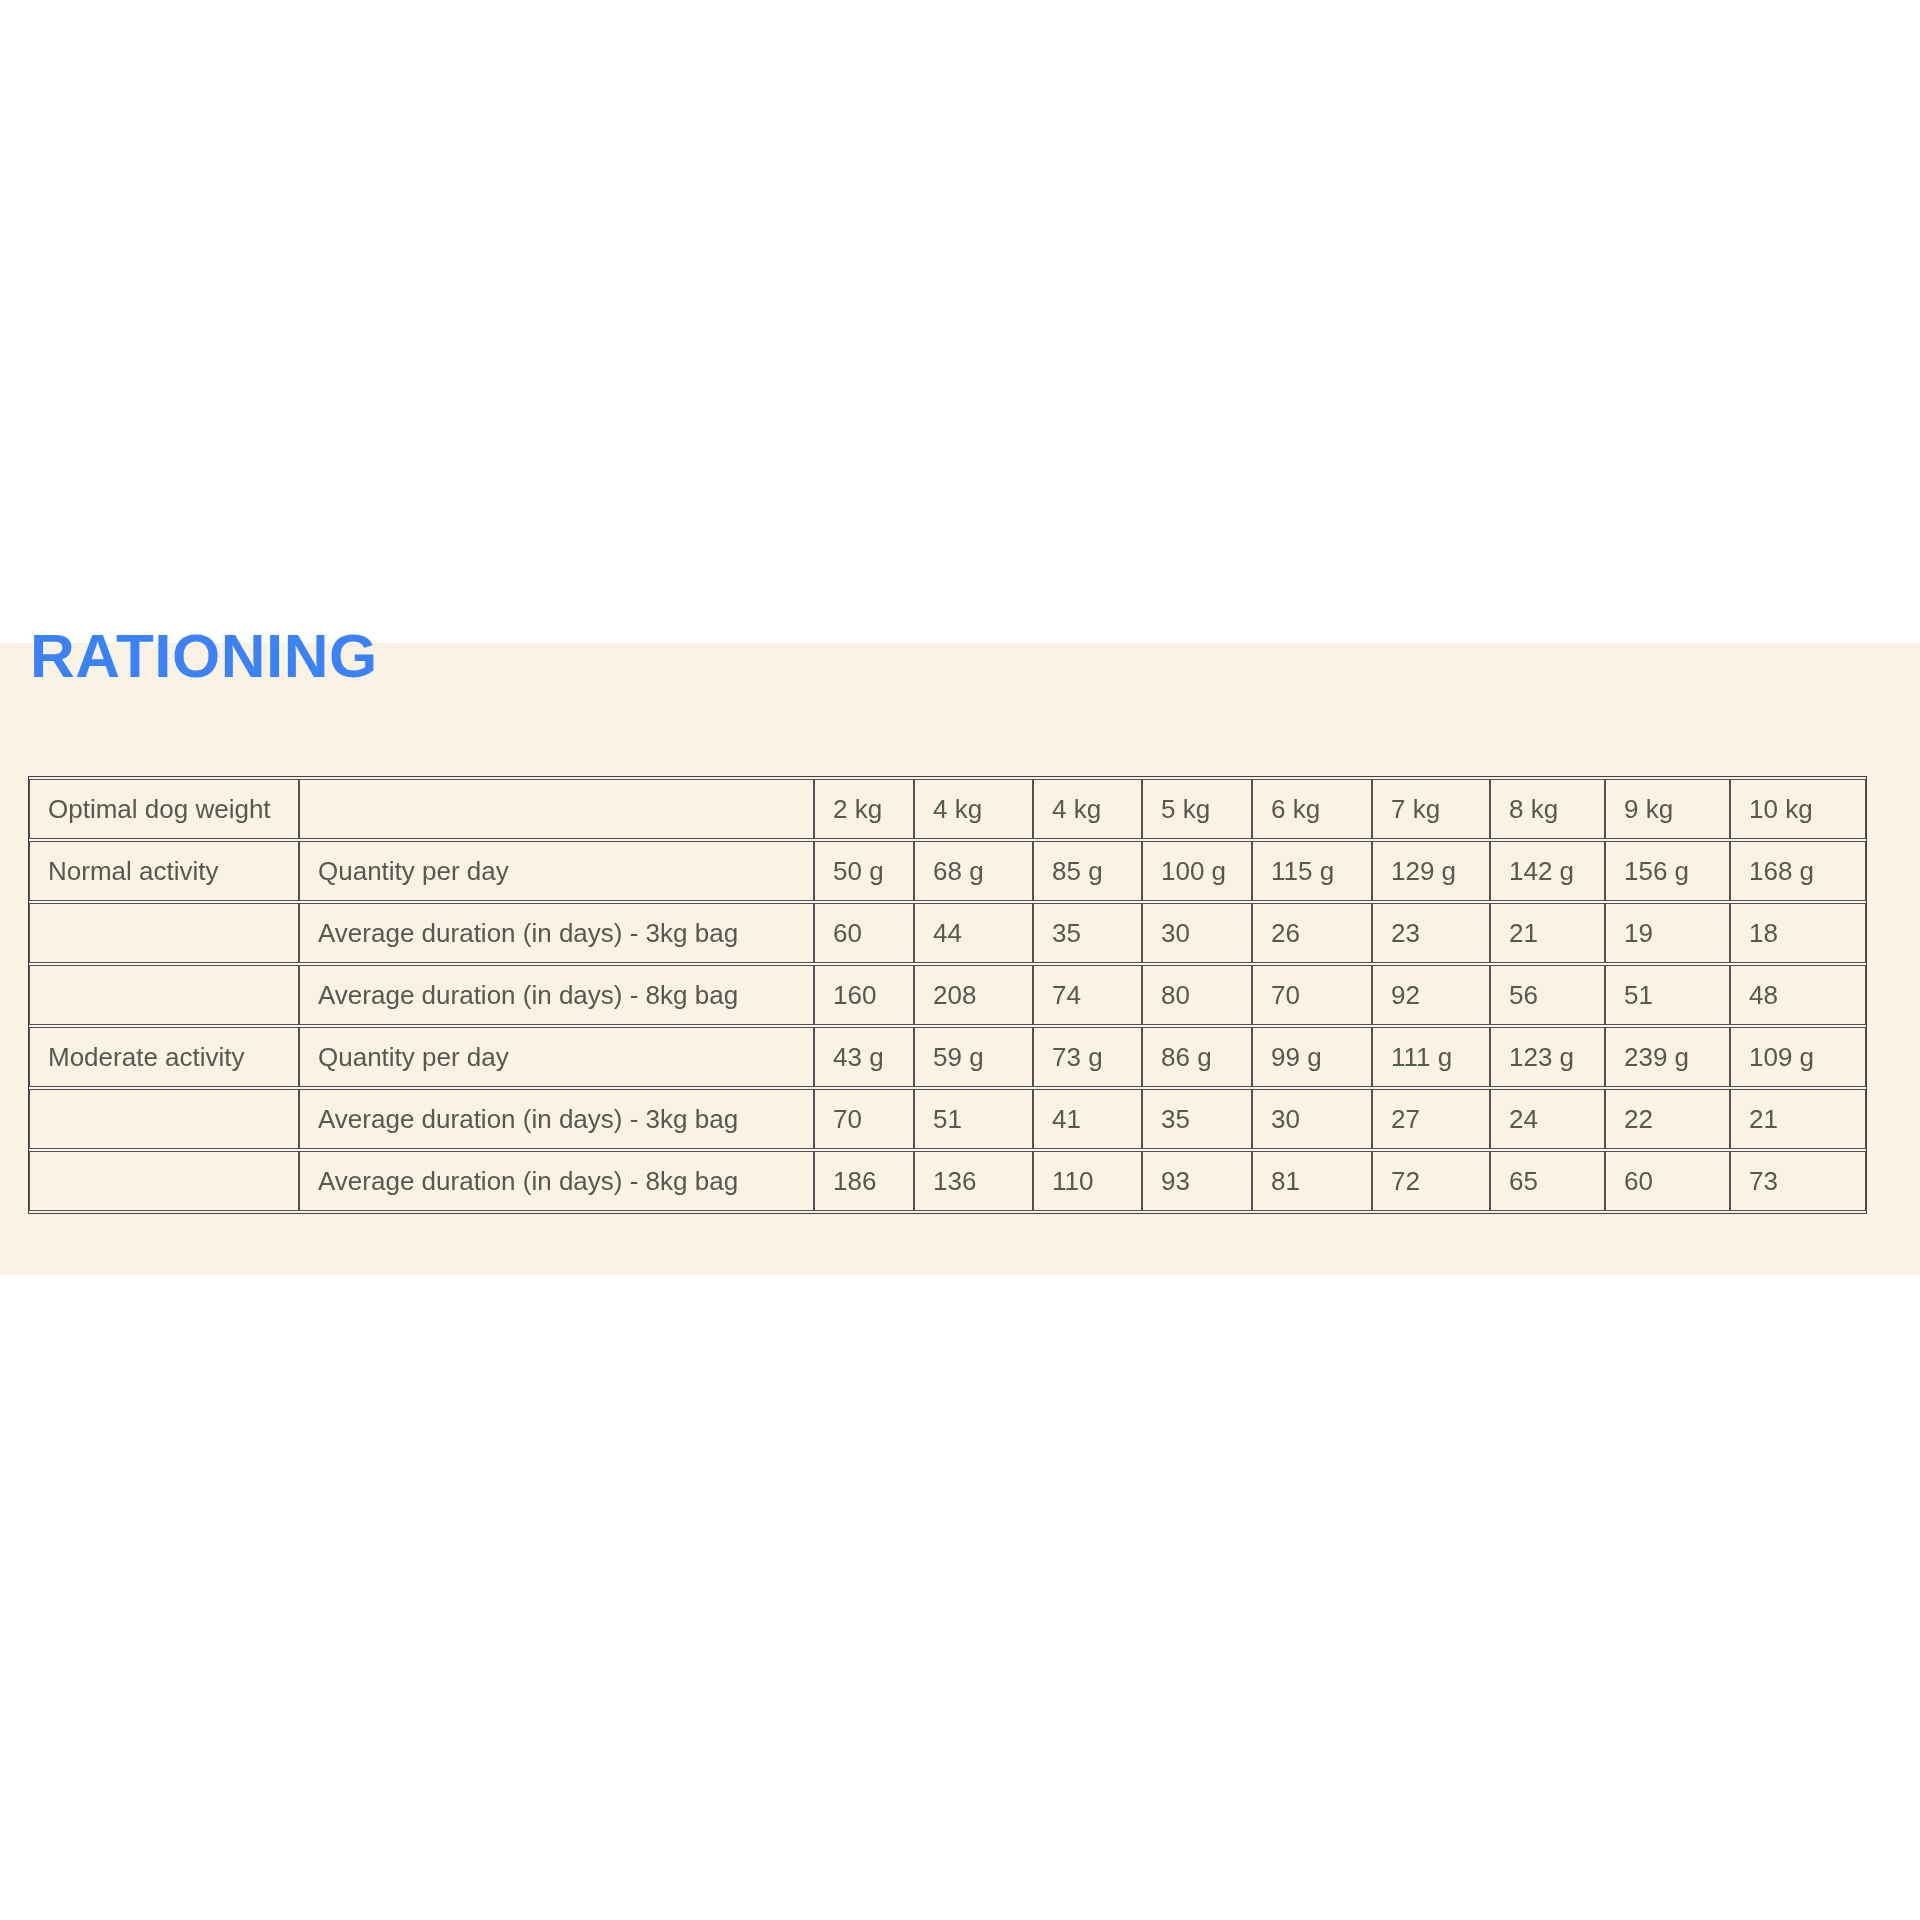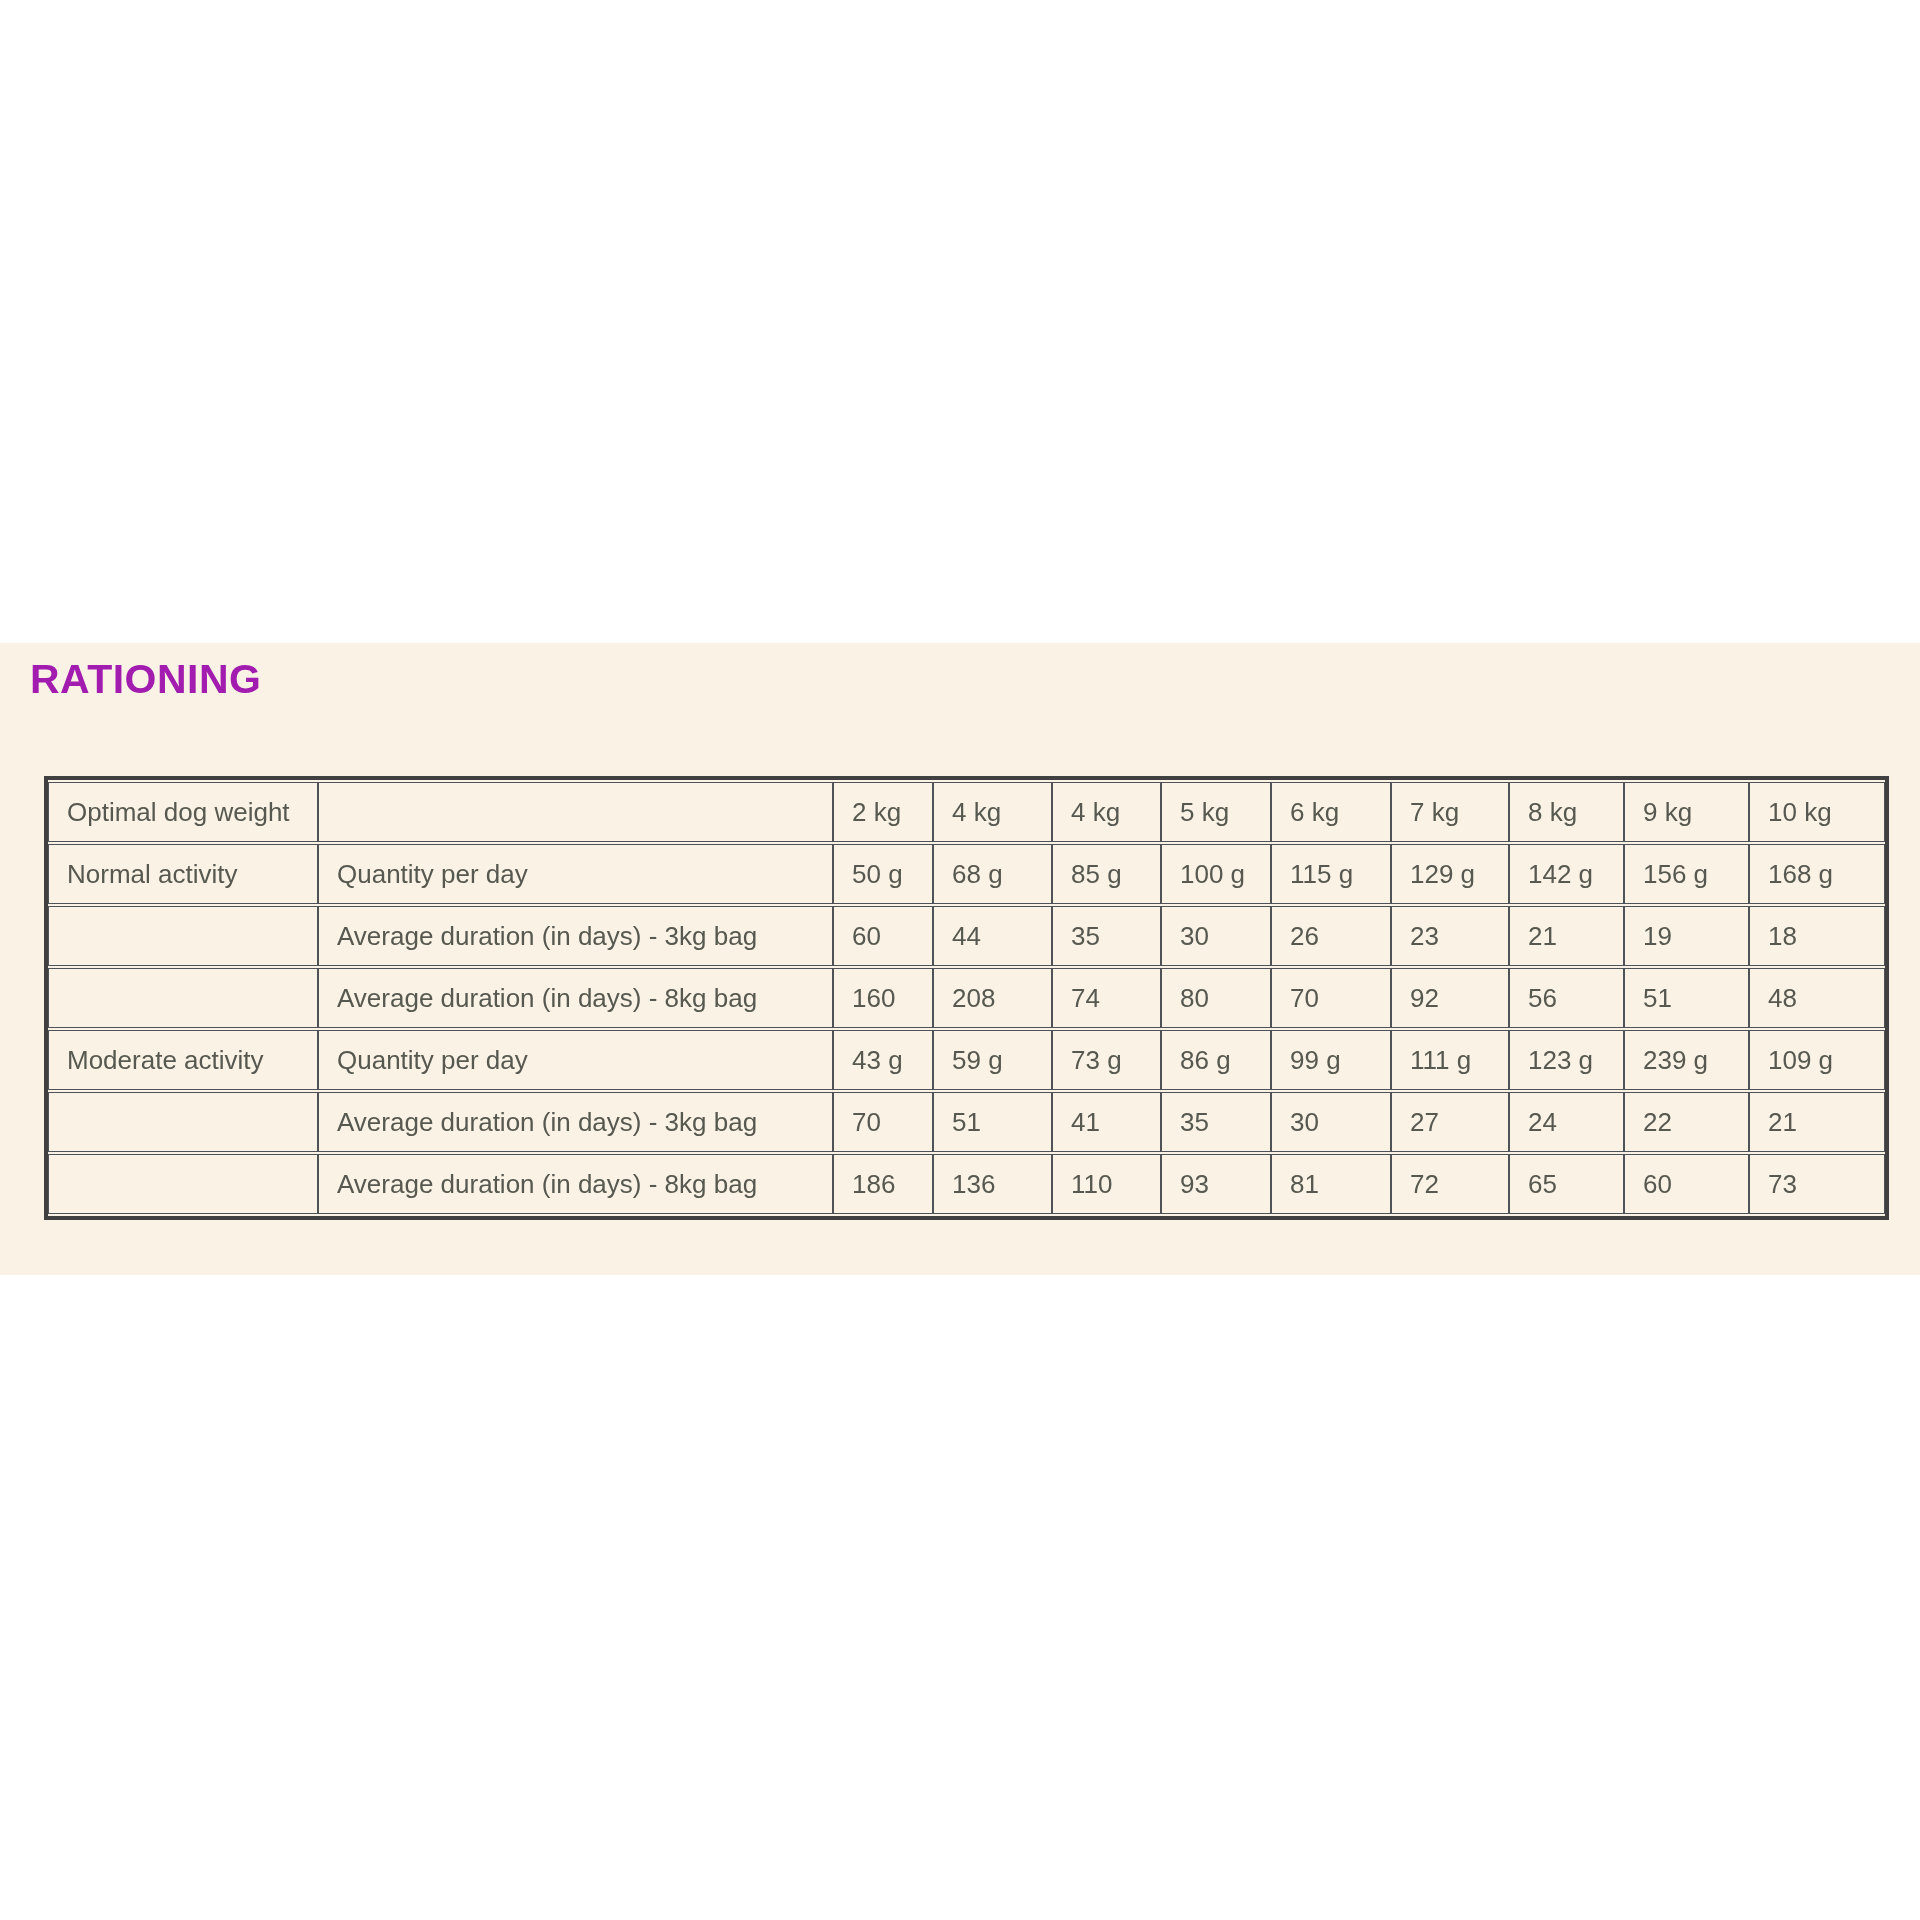--- a/index.html
+++ b/index.html
@@ -15,36 +15,36 @@
     position: absolute;
     left: 0;
     top: 643px;
     width: 1920px;
     height: 632px;
     background: #f9f2e5;
   }
   .section-title {
     position: absolute;
     left: 30px;
-    top: 659px;
-    font-size: 41px;
+    top: 625px;
+    font-size: 62px;
     font-weight: 700;
     letter-spacing: 0.5px;
-    color: #a21caf;
+    color: #3b82f6;
     line-height: 1;
   }
   table.ration-table {
     position: absolute;
-    left: 44px;
+    left: 28px;
     top: 776px;
     width: 1837px;
     table-layout: fixed;
     border-collapse: separate;
     border-spacing: 0 2px;
-    border: 4px solid #404040;
+    border: 1px solid #404040;
   }
   table.ration-table td {
     height: 60px;
     border: 1px solid #4f5357;
     padding: 0 6px 0 18px;
     font-size: 26px;
     color: #57584f;
     vertical-align: middle;
     text-align: left;
     white-space: nowrap;

